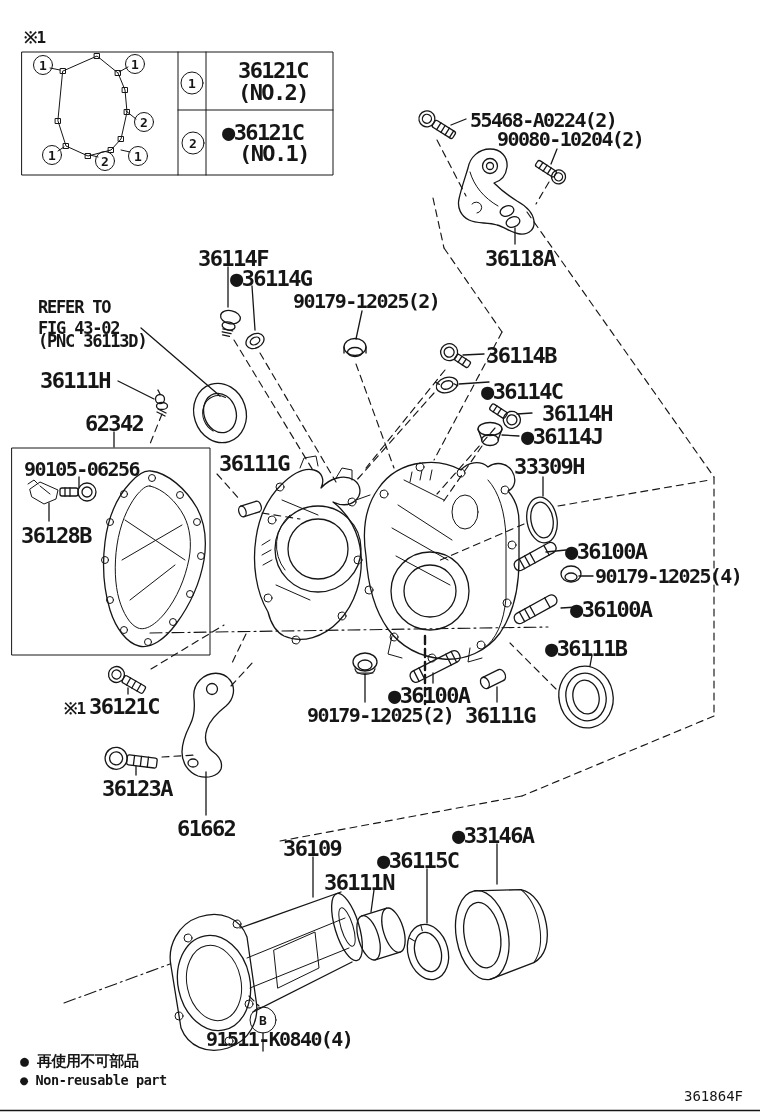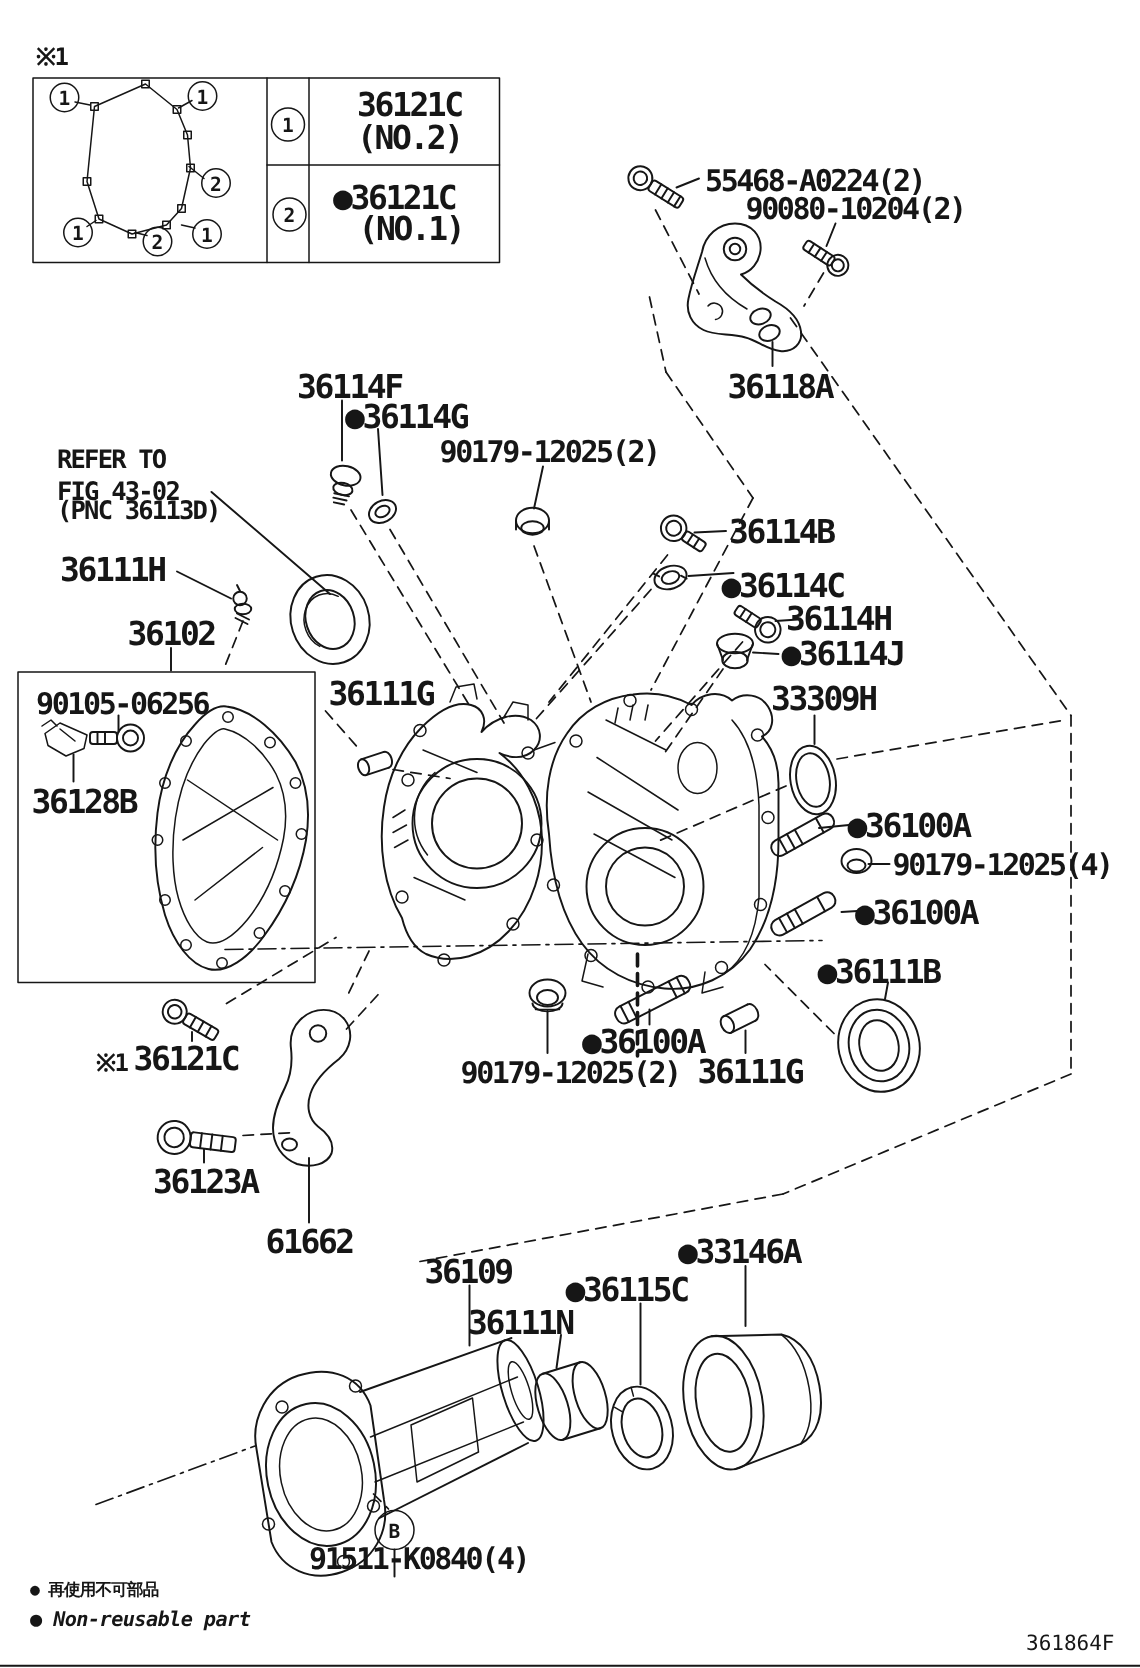--- a/index.html
+++ b/index.html
@@ -11,22 +11,22 @@
   svg .dashb{stroke-dasharray:8 5;stroke-width:2.4;}
   svg .ddot{stroke-dasharray:12 4 2 4;stroke-width:1.1;}
   svg .thin{stroke-width:1;}
   svg text{fill:#161616;stroke:none;font:bold 13px "DejaVu Sans Mono",monospace;
            text-anchor:middle;letter-spacing:0;}
   .lbl{position:absolute;font-weight:bold;font-size:20px;line-height:1.05;
        letter-spacing:-1.6px;white-space:nowrap;}
   .big{font-size:22px;}
   .med{font-size:17px;letter-spacing:-1.2px;}
   .note{font-size:16px;letter-spacing:-1px;}
-  .foot{font-size:11px;letter-spacing:-0.5px;}
-  .foot2{font-size:13.5px;letter-spacing:-0.4px;font-style:italic;}
+  .foot{font-size:15px;letter-spacing:-0.5px;}
+  .foot2{font-size:13.5px;letter-spacing:-0.4px;}
   .code{font-size:14px;font-weight:normal;letter-spacing:0;}
 </style>
 </head>
 <body>
 
 <div class="page">
 
 <svg width="760" height="1112" viewBox="0 0 760 1112">
 
   <g>
@@ -431,25 +431,25 @@
 <div class="lbl" style="left:497px;top:129px">90080-10204(2)</div>
 <div class="lbl big" style="left:485px;top:247px">36118A</div>
 
 <div class="lbl big" style="left:198px;top:247px">36114F</div>
 <div class="lbl big" style="left:230px;top:267px">●36114G</div>
 <div class="lbl" style="left:293px;top:291px">90179-12025(2)</div>
 <div class="lbl med" style="left:38px;top:299px">REFER TO</div>
 <div class="lbl med" style="left:38px;top:320px">FIG 43-02</div>
 <div class="lbl med" style="left:38px;top:333px">(PNC 36113D)</div>
 <div class="lbl big" style="left:40px;top:369px">36111H</div>
-<div class="lbl big" style="left:85px;top:412px">36102</div>
+<div class="lbl big" style="left:85px;top:412px">62342</div>
 
 <div class="lbl big" style="left:486px;top:344px">36114B</div>
 <div class="lbl big" style="left:481px;top:380px">●36114C</div>
-<div class="lbl big" style="left:524px;top:402px">36114H</div>
+<div class="lbl big" style="left:542px;top:402px">36114H</div>
 <div class="lbl big" style="left:521px;top:425px">●36114J</div>
 <div class="lbl big" style="left:514px;top:455px">33309H</div>
 <div class="lbl big" style="left:219px;top:452px">36111G</div>
 
 <div class="lbl" style="left:24px;top:459px">90105-06256</div>
 <div class="lbl big" style="left:21px;top:524px">36128B</div>
 
 <div class="lbl big" style="left:565px;top:540px">●36100A</div>
 <div class="lbl" style="left:595px;top:566px">90179-12025(4)</div>
 <div class="lbl big" style="left:570px;top:598px">●36100A</div>
@@ -459,21 +459,21 @@
 <div class="lbl" style="left:307px;top:705px">90179-12025(2)</div>
 <div class="lbl big" style="left:465px;top:704px">36111G</div>
 
 <div class="lbl note" style="left:64px;top:701px">※1</div>
 <div class="lbl big" style="left:89px;top:695px">36121C</div>
 <div class="lbl big" style="left:102px;top:777px">36123A</div>
 <div class="lbl big" style="left:177px;top:817px">61662</div>
 
 <div class="lbl big" style="left:283px;top:837px">36109</div>
 <div class="lbl big" style="left:377px;top:849px">●36115C</div>
-<div class="lbl big" style="left:312px;top:871px">36111N</div>
+<div class="lbl big" style="left:324px;top:871px">36111N</div>
 <div class="lbl big" style="left:452px;top:824px">●33146A</div>
 
 <div class="lbl" style="left:206px;top:1029px">91511-K0840(4)</div>
 
 <div class="lbl foot" style="left:20px;top:1054px">● 再使用不可部品</div>
 <div class="lbl foot2" style="left:20px;top:1073px">● Non-reusable part</div>
 <div class="lbl code" style="left:684px;top:1089px">361864F</div>
 
 </div>
 

